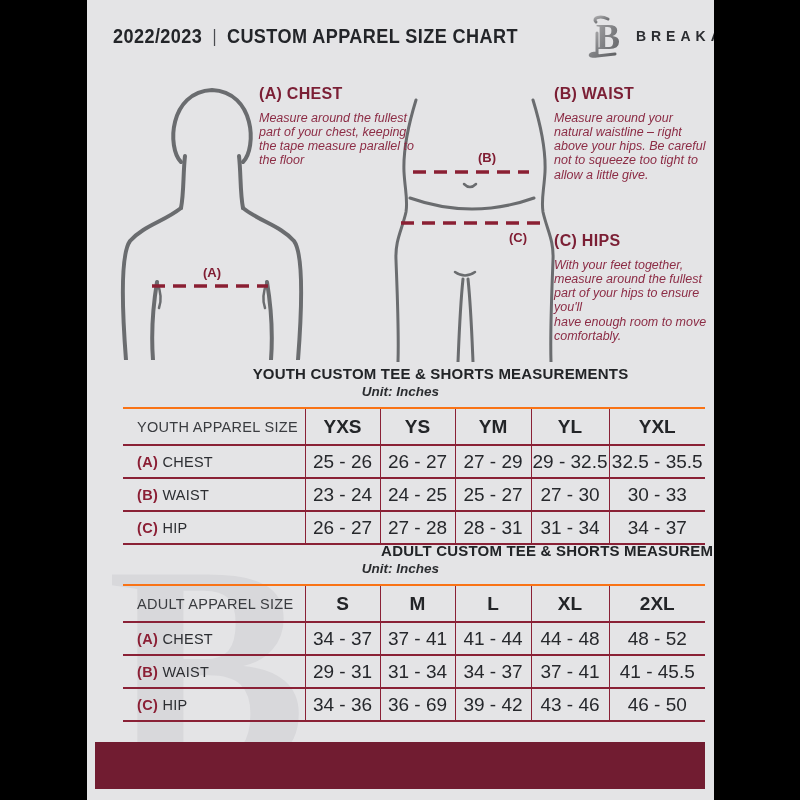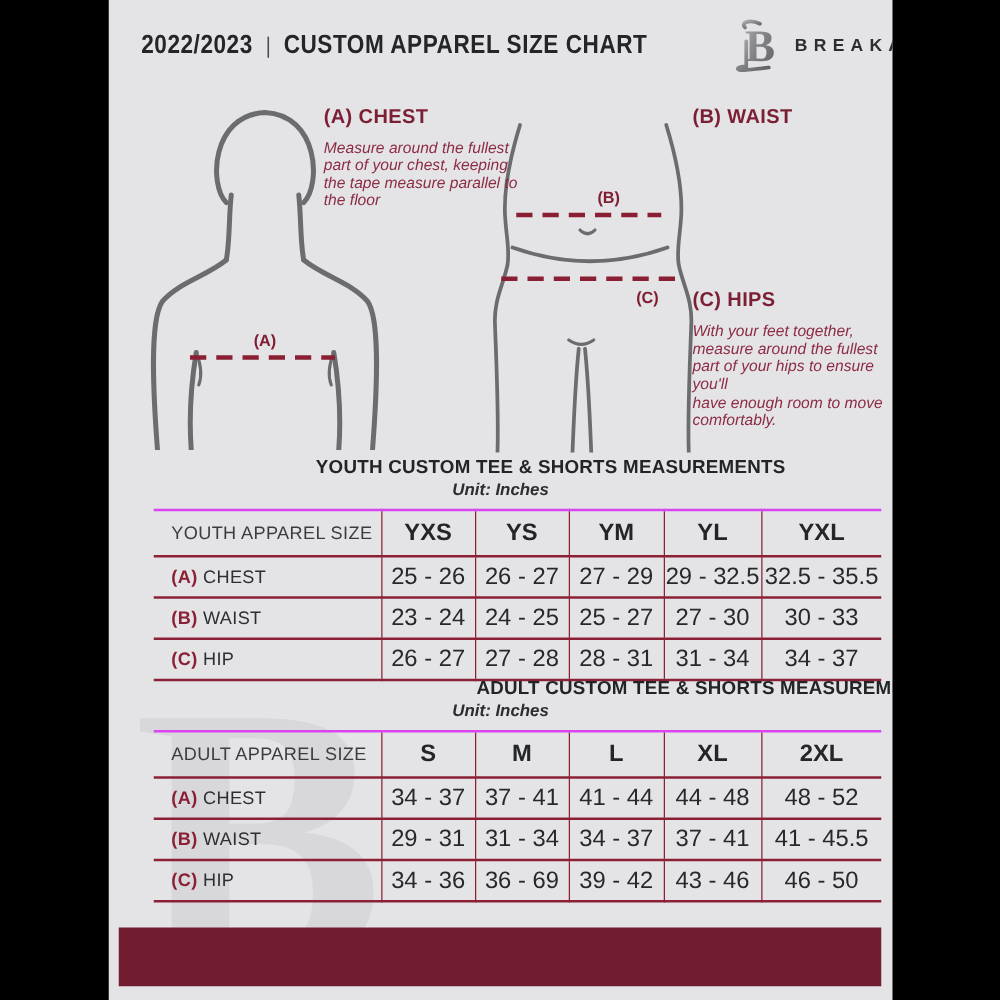--- a/index.html
+++ b/index.html
@@ -67,21 +67,21 @@
   }
   .tbl-unit {
     position: absolute; left: 0; width: 100%; text-align: center; z-index: 2;
     font-size: 13.5px; font-style: italic; font-weight: 600; color: #2b2d30;
   }
   #youth-title { top: 365px; } #youth-unit { top: 384px; }
   #adult-title { top: 542px; text-align: right; } #adult-unit { top: 561px; }
   .size-table {
     position: absolute; left: 36px; z-index: 2;
     width: 582px; border-collapse: collapse; table-layout: fixed;
-    border-top: 2px solid #d946ef; border-bottom: 2px solid #8a2136;
+    border-top: 2px solid #f97316; border-bottom: 2px solid #8a2136;
   }
   #youth-table { top: 407px; }
   #adult-table { top: 584px; }
   .size-table tr { border-top: 2px solid #8a2136; }
   .size-table tr:first-child { border-top: none; }
   .size-table th, .size-table td {
     padding: 0; font-weight: normal; color: #26282c; font-size: 19px;
     text-align: center; height: 31px;
   }
   .size-table tr.hdr th { height: 35px; }
@@ -160,20 +160,21 @@
     <path d="M14,125 L156,125" stroke="#8a1f33" stroke-width="3.5" stroke-dasharray="13 8" fill="none"></path>
     <text x="131" y="144" text-anchor="middle" class="fig-label">(C)</text>
   </svg>
 
   <div id="instr-chest" class="instr">
     <p class="instr-heading">(A) CHEST</p>
     <p class="instr-body">Measure around the fullest part of your chest, keeping the tape measure parallel to the floor</p>
   </div>
   <div id="instr-waist" class="instr">
     <p class="instr-heading">(B) WAIST</p>
+    <p class="instr-body">Measure around your natural waistline – right above your hips. Be careful not to squeeze too tight to allow a little give.</p>
   </div>
   <div id="instr-hips" class="instr">
     <p class="instr-heading">(C) HIPS</p>
     <p class="instr-body">With your feet together, measure around the fullest part of your hips to ensure you'll
 have enough room to move comfortably.</p>
   </div>
 
   <div id="youth-title" class="tbl-title">YOUTH CUSTOM TEE &amp; SHORTS MEASUREMENTS</div>
   <div id="youth-unit" class="tbl-unit">Unit: Inches</div>
   <table id="youth-table" class="size-table">

